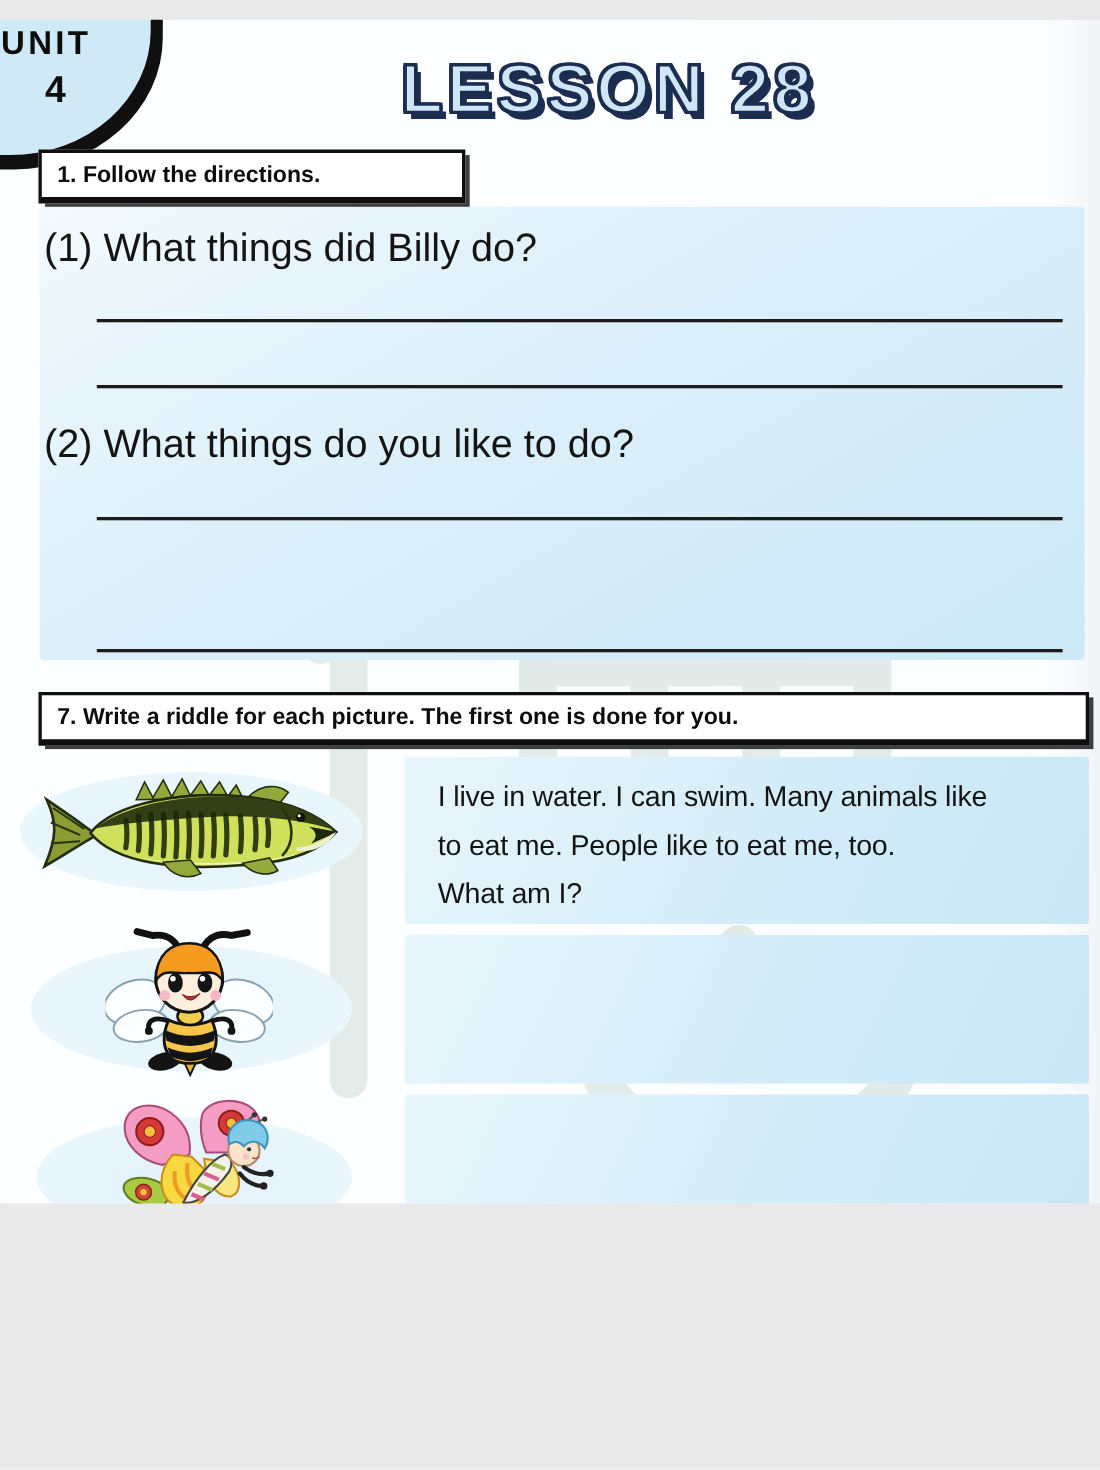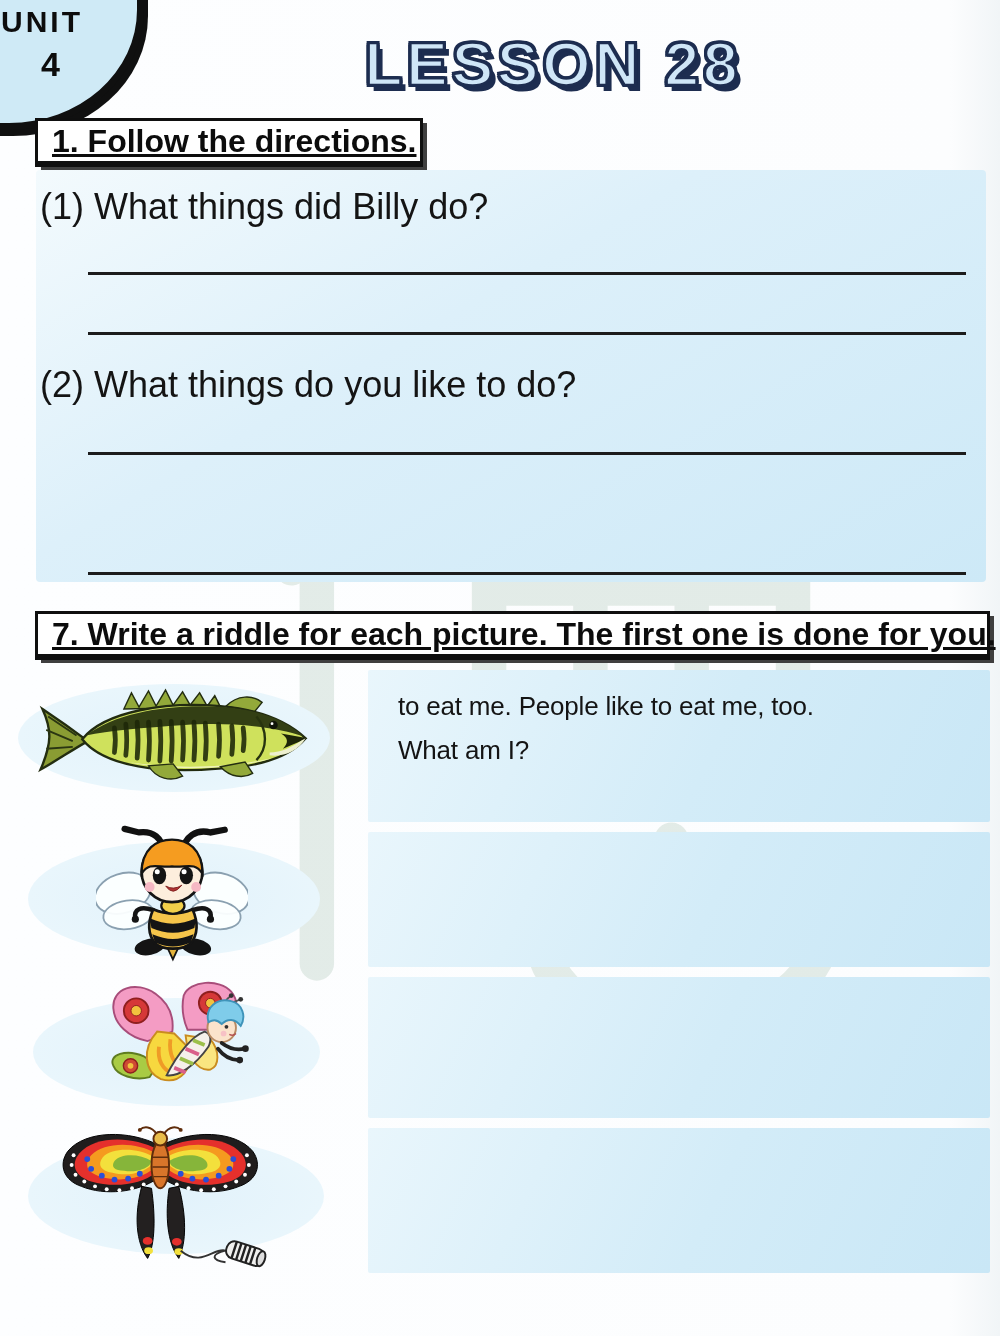--- a/index.html
+++ b/index.html
@@ -1,17 +1,17 @@
 <!DOCTYPE html>
 <html><head>
 <meta charset="utf-8">
 <style>
   html,body{margin:0;padding:0;background:#e9e9e9;}
   .page{
-    position:relative;width:1000px;height:1336px;margin:0 auto;
+    position:relative;width:1000px;height:1076px;margin:18px auto;
     background:linear-gradient(90deg,#fdfeff 0%,#fcfdfe 95%,#f1f5f7 100%);
     overflow:hidden;
     font-family:"Liberation Sans", sans-serif;
     color:#161616;
   }
   
   .unit-badge{
     position:absolute;left:-12px;top:-14px;width:142px;height:130px;
     background:#cfeaf6;border:7px solid #101010;
     border-bottom-right-radius:135px 120px;
@@ -26,23 +26,22 @@
     -webkit-text-stroke:2.5px #1d2d50;
     text-shadow:
       2px 0 0 #1d2d50,-2px 0 0 #1d2d50,0 2px 0 #1d2d50,0 -2px 0 #1d2d50,
       2px 2px 0 #1d2d50,-2px 2px 0 #1d2d50,2px -2px 0 #1d2d50,-2px -2px 0 #1d2d50,
       5px 6px 0 #1d2d50;
   }
   
   .hd-box{
     position:absolute;background:#ffffff;border:3px solid #0f0f0f;border-bottom-width:6px;
     box-shadow:5px 4px 0 -1px #3f3f3f;
-    font-weight:bold;font-size:32px;line-height:40px;padding-left:14px;color:#0c0c0c;
+    font-weight:bold;font-size:21px;line-height:40px;padding-left:14px;color:#0c0c0c;
     white-space:nowrap;
-    text-decoration:underline;
   }
   .hd-1{left:35px;top:118px;width:368px;height:40px;}
   .hd-2{left:35px;top:611px;width:935px;height:40px;}
   
   .panel-s1{
     position:absolute;left:36px;top:170px;width:950px;height:412px;border-radius:4px;
     background:linear-gradient(150deg,#f3fafd 0%,#ddf0fa 40%,#cde9f7 100%);
   }
   .ans-panel{
     position:absolute;left:368px;width:622px;border-radius:2px;
@@ -123,20 +122,21 @@
   <div class="rule r4"></div>
 
   <div class="hd-box hd-2">7. Write a riddle for each picture. The first one is done for you.</div>
 
   <div class="ans-panel ap-1"></div>
   <div class="ans-panel ap-2"></div>
   <div class="ans-panel ap-3"></div>
   <div class="ans-panel ap-4"></div>
 
   <div class="riddle">
+    <div>I live in water. I can swim. Many animals like</div>
     <div>to eat me. People like to eat me, too.</div>
     <div>What am I?</div>
   </div>
 
   <div class="backdrop bd-fish"></div>
   <div class="backdrop bd-bee"></div>
   <div class="backdrop bd-butterfly"></div>
   <div class="backdrop bd-kite"></div>
 
   <svg class="pic" style="left:33px;top:680px" width="284" height="110" viewBox="0 0 300 115">

